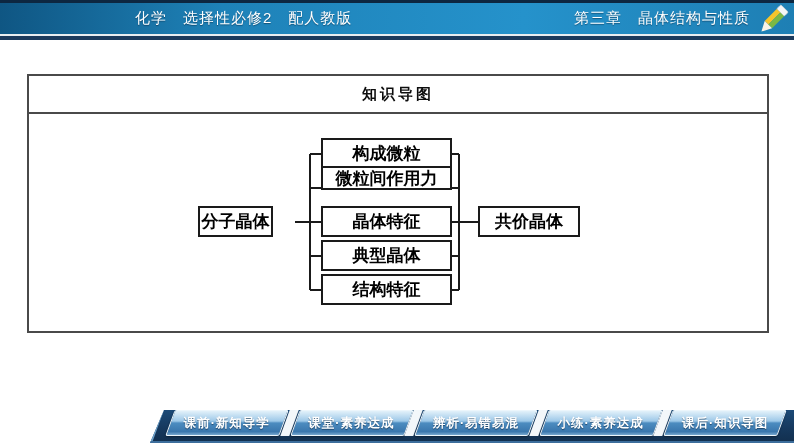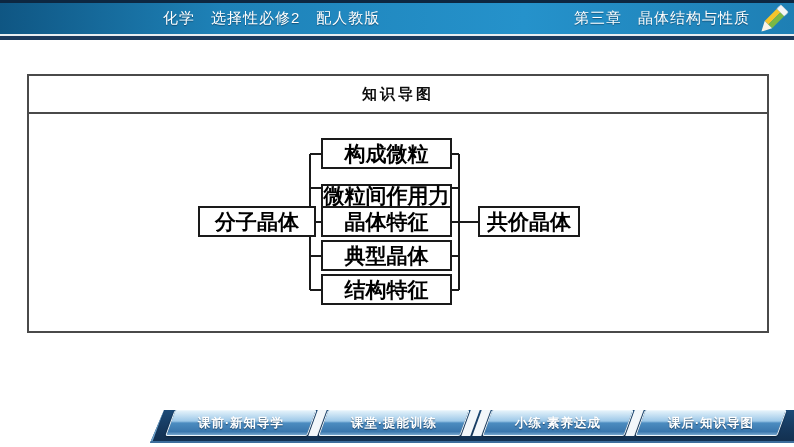--- a/index.html
+++ b/index.html
@@ -9,21 +9,21 @@
     background:#ffffff;
   }
   .slide { position:relative; width:794px; height:447px; background:#ffffff; }
 
   
   .top-strip { height:3px; background:#0d2741; }
   .header-bar {
     height:31px;
     background:linear-gradient(90deg,#0f5683 0%,#1e82b8 28%,#2592cb 66%,#1e7fb4 100%);
     display:flex; align-items:center;
-    color:#ffffff; font-size:15px; letter-spacing:1px;padding-left:28px;
+    color:#ffffff; font-size:15px; letter-spacing:1px;
   }
   .header-left { margin-left:135px; white-space:nowrap; text-shadow:0 1px 1px rgba(0,20,40,.45); }
   .header-right { margin-left:auto; margin-right:4px; display:flex; align-items:center; white-space:nowrap; text-shadow:0 1px 1px rgba(0,20,40,.45); }
   .pencil { margin-left:6px; margin-top:2px; }
   .header-sep-light { height:2px; background:#e8edf0; }
   .header-sep-dark { height:4px; background:#1b3a5c; }
 
   
   .content-box {
     position:absolute; left:27px; top:74px; width:742px; height:259px;
@@ -33,21 +33,21 @@
     height:36px; border-bottom:2px solid #4a4a4a;
     display:flex; align-items:center; justify-content:center;
     font-size:15px; font-weight:bold; color:#0d0d0d; letter-spacing:3px;
   }
   .diagram { position:relative; width:738px; height:217px; }
   .connectors { position:absolute; left:0; top:0; }
   .node {
     position:absolute; border:2px solid #1a1a1a; background:#ffffff;
     box-sizing:border-box; display:flex; align-items:center; justify-content:center;
     font-family:"Liberation Serif","DejaVu Serif",serif;
-    font-weight:bold; font-size:21px; color:#000; white-space:nowrap;
+    font-weight:bold; font-size:17px; color:#000; white-space:nowrap;
   }
 
   
   .footer-bar {
     position:absolute; left:150px; top:410px; width:644px; height:33px;
     background:linear-gradient(180deg,#1c4a77 0%,#16395e 55%,#122f4e 100%);
     clip-path:polygon(14px 0, 100% 0, 100% 100%, 0 100%);
   }
   .footer-bar::before {
     content:""; position:absolute; left:4px; top:0; bottom:0; width:4px;
@@ -114,42 +114,45 @@
 
           <line x1="423" y1="108" x2="449" y2="108"></line>
           <line x1="430" y1="40" x2="430" y2="176"></line>
           <line x1="423" y1="40" x2="430" y2="40"></line>
           <line x1="423" y1="74" x2="430" y2="74"></line>
           <line x1="423" y1="142" x2="430" y2="142"></line>
           <line x1="423" y1="176" x2="430" y2="176"></line>
         </g>
       </svg>
 
-      <div class="node" style="left:169px; top:92px; width:118px; height:31px;">分子晶体</div>
+      <div class="node" style="left:169px; top:92px; width:75px; height:31px;">分子晶体</div>
 
       <div class="node" style="left:292px; top:24px;  width:131px; height:31px;">构成微粒</div>
-      <div class="node" style="left:292px; top:70px;  width:131px; height:24px;">微粒间作用力</div>
+      <div class="node" style="left:292px; top:52px;  width:131px; height:24px;">微粒间作用力</div>
       <div class="node" style="left:292px; top:92px;  width:131px; height:31px;">晶体特征</div>
       <div class="node" style="left:292px; top:126px; width:131px; height:31px;">典型晶体</div>
       <div class="node" style="left:292px; top:160px; width:131px; height:31px;">结构特征</div>
 
       <div class="node" style="left:449px; top:92px; width:102px; height:31px;">共价晶体</div>
     </div>
   </div>
 
   <div class="footer-bar">
     <div class="tabs">
       <div class="tab">
         <span class="tab-label">课前·新知导学</span>
       </div>
       <div class="tab-sep"></div>
       <div class="tab">
-        <span class="tab-label">课堂·提能训练</span>
+        <span class="tab-label">课堂·素养达成</span>
       </div>
       <div class="tab-sep"></div>
+      <div class="tab">
+        <span class="tab-label">辨析·易错易混</span>
+      </div>
       <div class="tab-sep"></div>
       <div class="tab">
         <span class="tab-label">小练·素养达成</span>
       </div>
       <div class="tab-sep"></div>
       <div class="tab">
         <span class="tab-label">课后·知识导图</span>
       </div>
     </div>
   </div>

